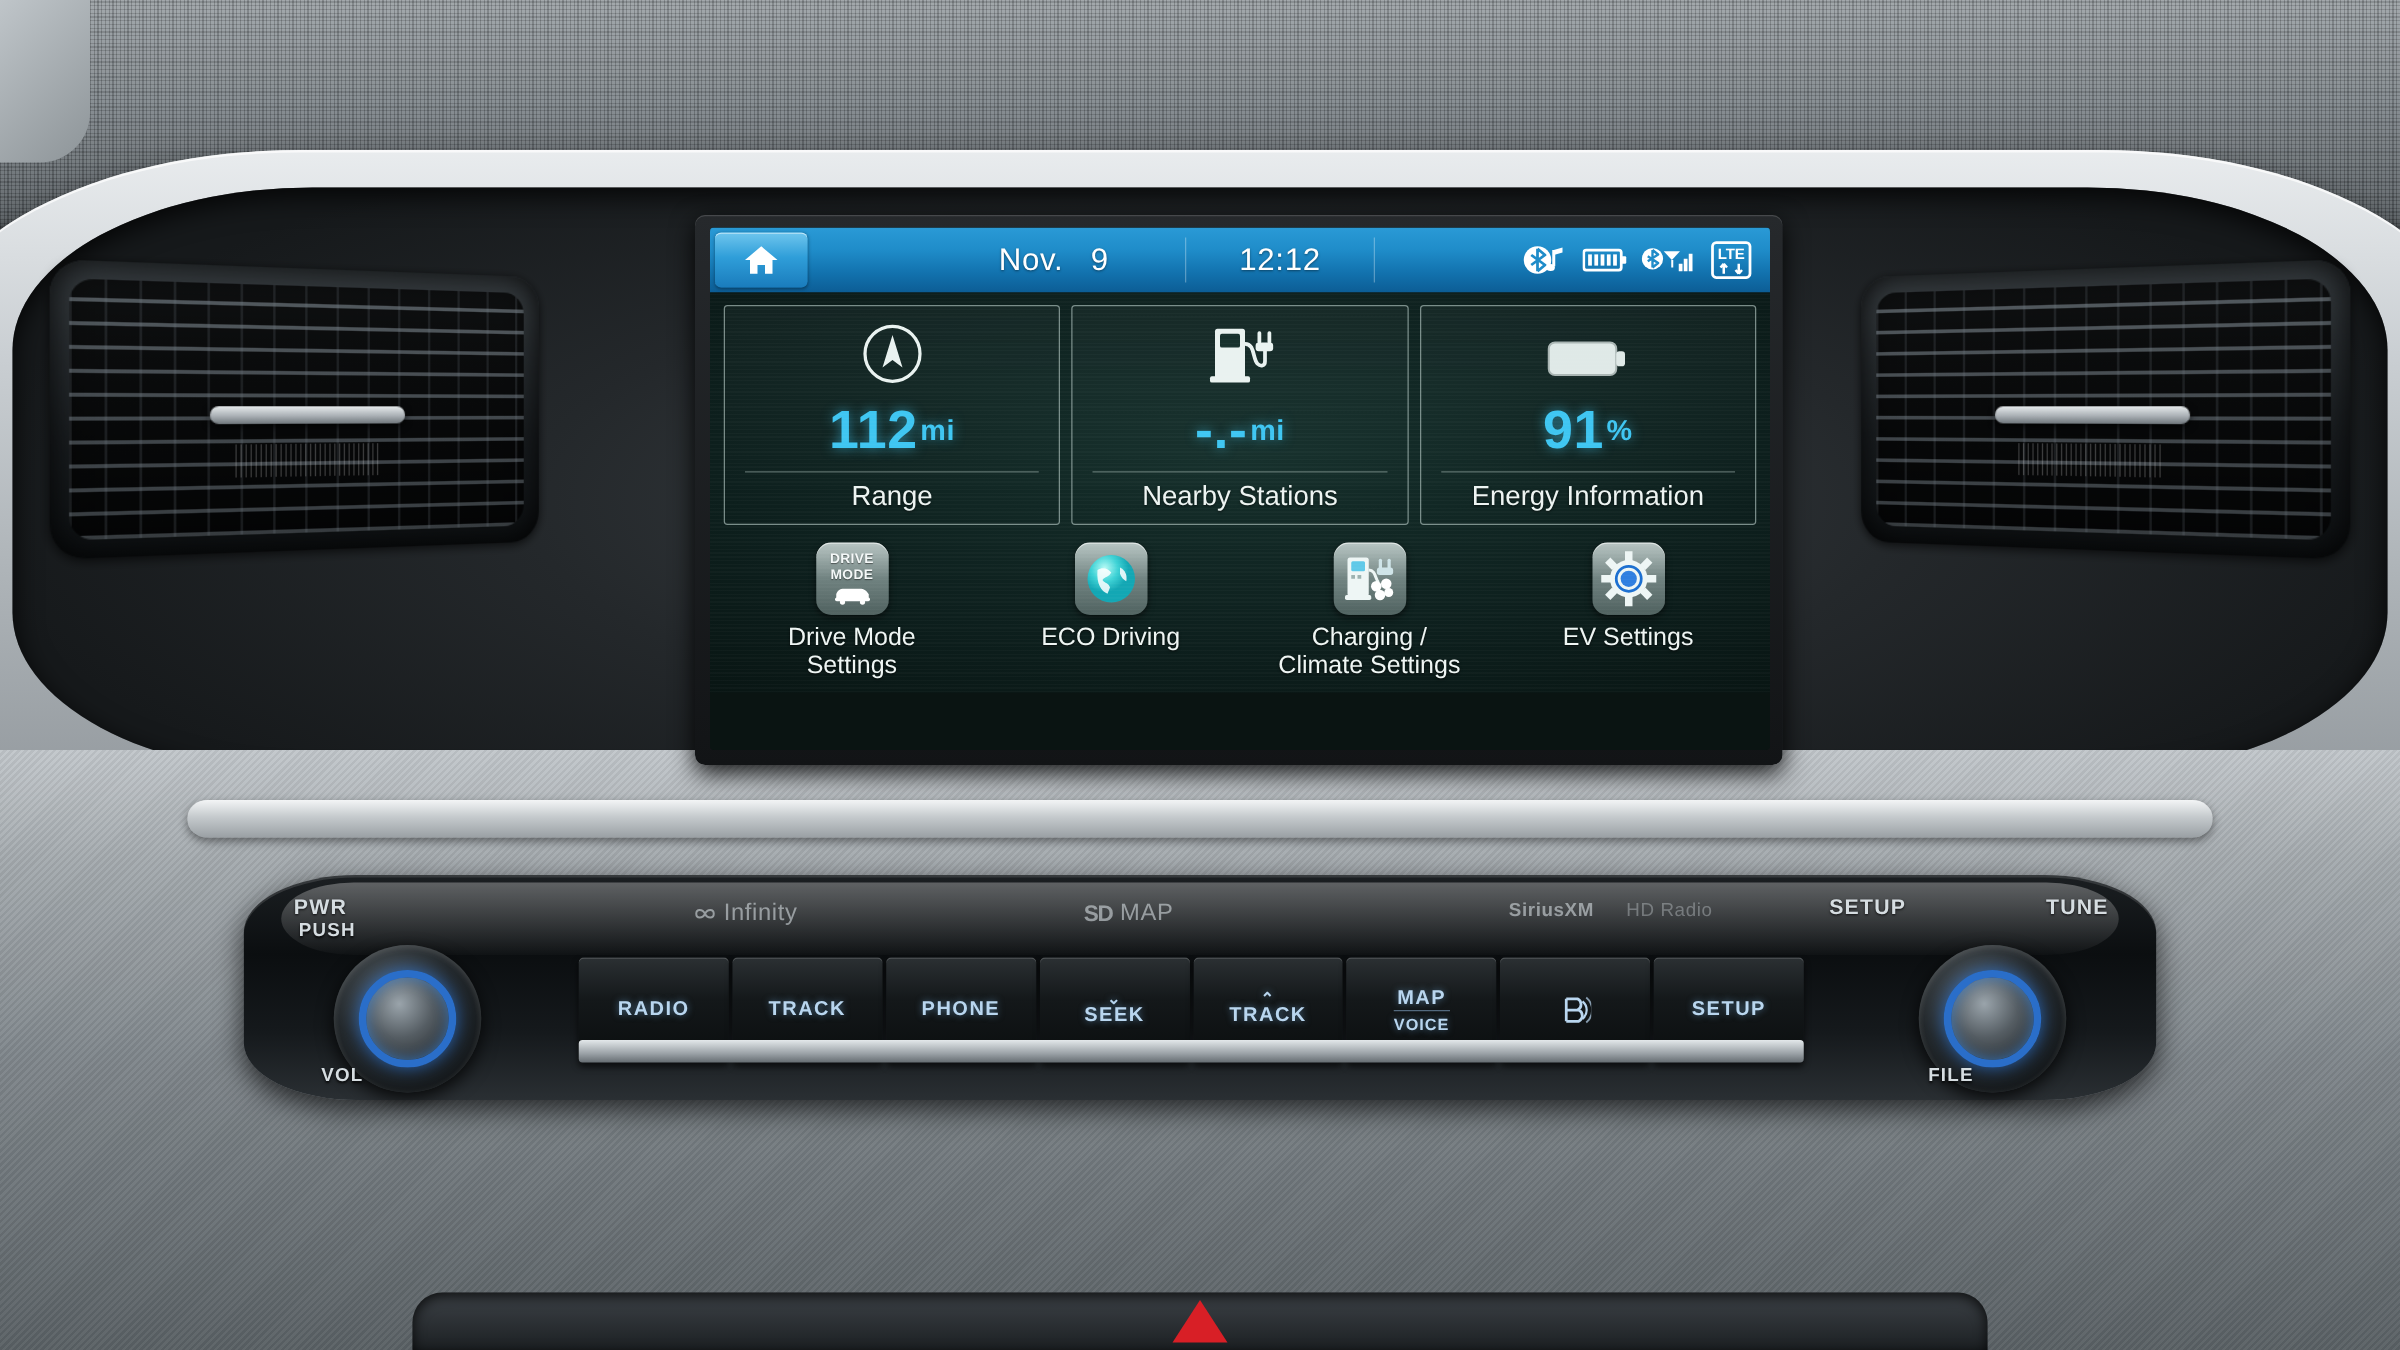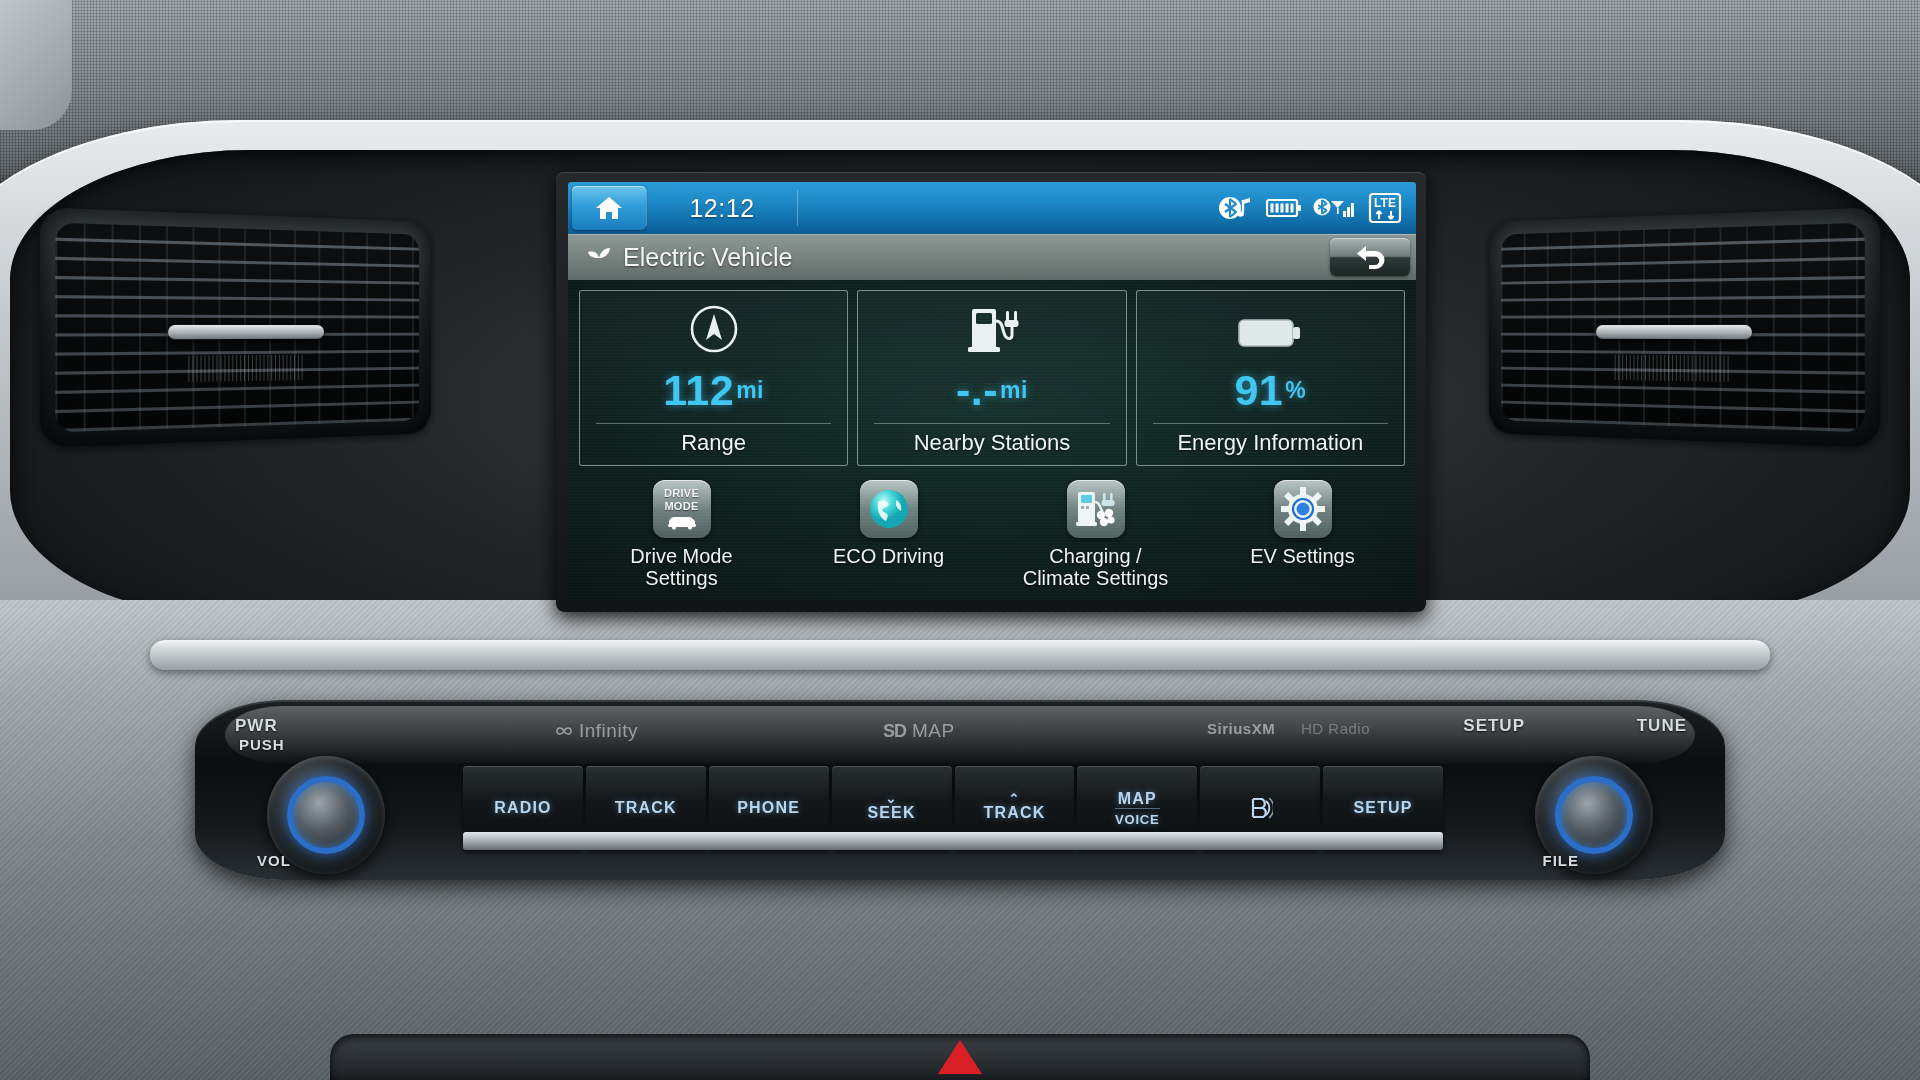--- a/index.html
+++ b/index.html
@@ -301,20 +301,24 @@
 
   <div class="screen-bezel">
   <div class="screen">
 
     <div class="statusbar">
       <div class="home-btn">
         <svg width="30" height="28" viewBox="0 0 30 28">
           <path d="M15 3 L28 14 L24 14 L24 25 L18 25 L18 18 L12 18 L12 25 L6 25 L6 14 L2 14 Z" fill="#ffffff"></path>
         </svg>
       </div>
+      <div class="sb-date">
+        <span>Nov.</span>
+        <span>9</span>
+      </div>
       <div class="sb-sep"></div>
       <div class="sb-time">12:12</div>
       <div class="sb-sep"></div>
       <div class="sb-icons">
 
         <span class="sb-ico">
           <svg width="38" height="28" viewBox="0 0 38 28">
             <circle cx="13" cy="14" r="11" fill="#ffffff"></circle>
             <path d="M13 5 L13 23 M13 5 L19 10 L8 18 M13 23 L19 18 L8 10" stroke="#1f8cc9" stroke-width="2.2" fill="none" stroke-linejoin="round"></path>
             <path d="M26 6 L26 19" stroke="#ffffff" stroke-width="2.4"></path>
@@ -352,33 +356,20 @@
             <rect x="2" y="2" width="30" height="28" rx="3" fill="none" stroke="#ffffff" stroke-width="2.2"></rect>
             <text x="17" y="15" font-family="Liberation Sans, sans-serif" font-size="12" font-weight="bold" fill="#ffffff" text-anchor="middle">LTE</text>
             <path d="M11 27 L11 19 M11 19 L8.4 22 M11 19 L13.6 22" stroke="#ffffff" stroke-width="2" fill="none"></path>
             <path d="M23 19 L23 27 M23 27 L20.4 24 M23 27 L25.6 24" stroke="#ffffff" stroke-width="2" fill="none"></path>
           </svg>
         </span>
 
       </div>
     </div>
 
-    <div class="titlebar">
-      <svg width="26" height="22" viewBox="0 0 26 22">
-        <path d="M13 21 L13 12 M13 12 C13 12 4 13 2 6 C2 6 11 3 13 12 Z" fill="#ffffff"></path>
-        <path d="M13 12 C13 12 15 2 24 2 C24 2 23 12 13 12 Z" fill="#ffffff"></path>
-      </svg>
-      <span class="title-txt">Electric Vehicle</span>
-      <div class="back-btn">
-        <svg width="38" height="28" viewBox="0 0 38 28">
-          <path d="M14 5 L5 12.5 L14 20 L14 15.5 L23 15.5 A4.2 4.2 0 0 1 23 24 L17 24 L17 28 L23.5 28
-                   A8.2 8.2 0 0 0 23.5 10 L14 10 Z" fill="#ffffff" transform="translate(1,-2)"></path>
-        </svg>
-      </div>
-    </div>
 
     <div class="body">
 
       <div class="tiles">
 
         <div class="tile">
           <div class="tile-icon">
             <svg width="52" height="52" viewBox="0 0 52 52">
               <circle cx="26" cy="26" r="22" fill="none" stroke="#e9f2f0" stroke-width="2.6"></circle>
               <path d="M26 11 L34 37 L26 31 L18 37 Z" fill="#e9f2f0"></path>
@@ -524,21 +515,21 @@
     <div class="ctrl-gloss"></div>
 
     <div class="brand infinity">
       <svg width="18" height="14" viewBox="0 0 18 14">
         <path d="M2 7 C2 3 7 3 9 7 C11 11 16 11 16 7 C16 3 11 3 9 7 C7 11 2 11 2 7 Z" fill="none" stroke="#cfd6da" stroke-width="1.6"></path>
       </svg>
       <span>Infinity</span>
     </div>
 
     <div class="brand sdmap">
-      <span style="font-weight:bold;font-size:18px;letter-spacing:-1px;margin-left:16px;">SD</span>
+      <span style="font-weight:bold;font-size:18px;letter-spacing:-1px;">SD</span>
       <span>MAP</span>
     </div>
 
     <div class="brand sxm">
       <span>SiriusXM</span>
     </div>
 
     <div class="brand hdradio">
       <span>HD Radio</span>
     </div>

